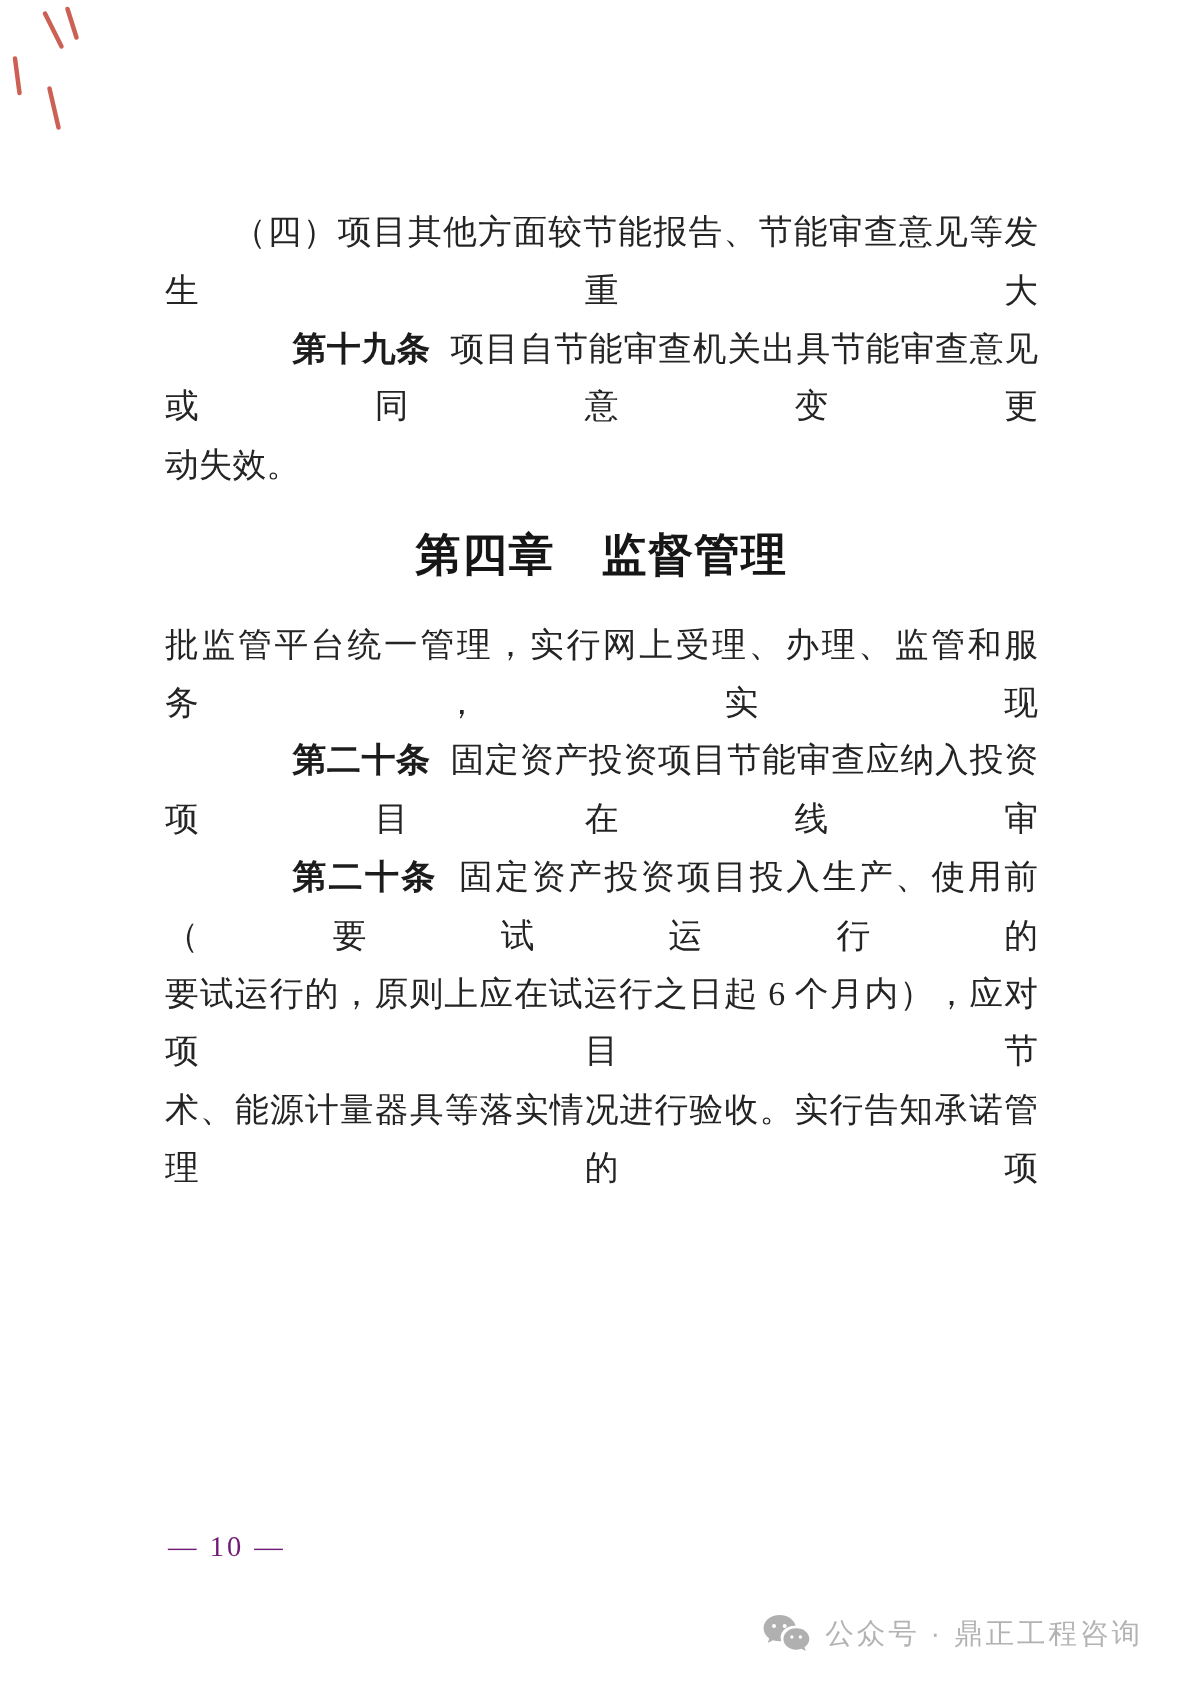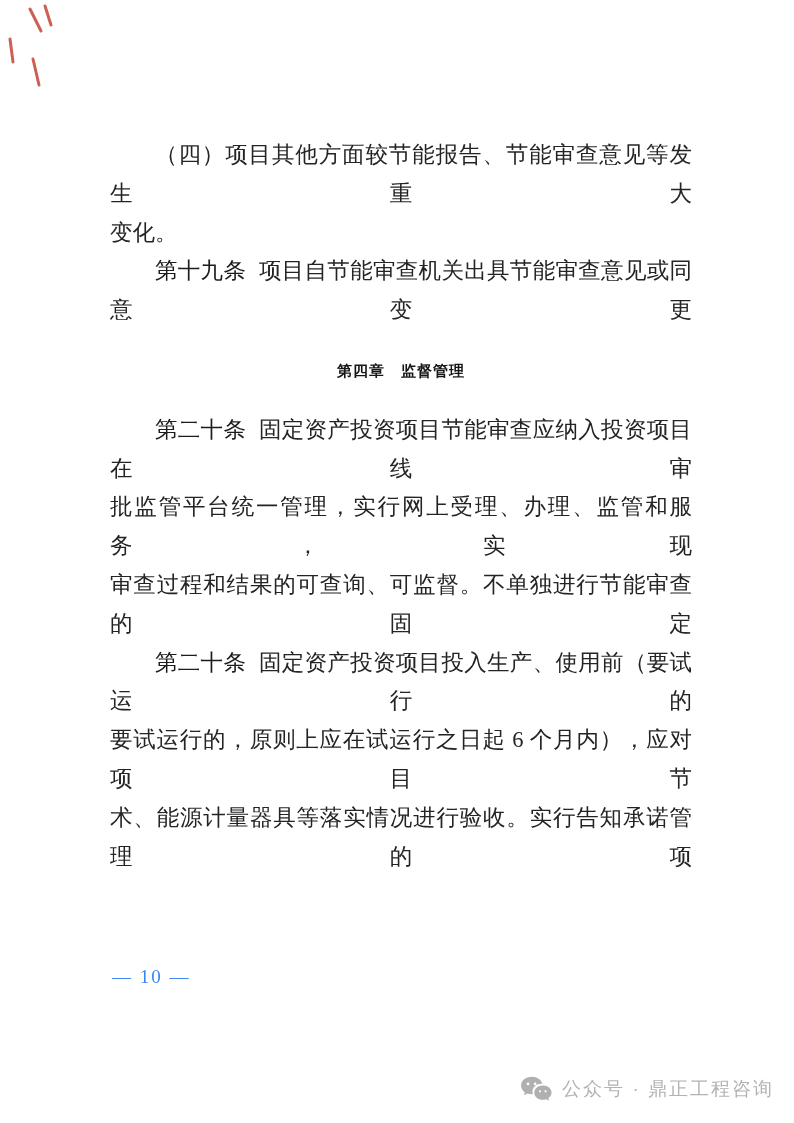--- a/index.html
+++ b/index.html
@@ -26,46 +26,47 @@
     top: 136px;
     font-size: 22.5px;
     line-height: 38.8px;
   }
   .doc p { margin: 0; padding: 0; }
   .jline { text-align: justify; text-align-last: justify; }
   .last  { text-align: left; text-align-last: left; }
   .indent { text-indent: 2em; }
   .term {
     font-family: "Liberation Sans", "DejaVu Sans", sans-serif;
-    font-weight: 400;
+    font-weight: 700;
     color: #1c1c1c;
+    margin-left: 40px;
   }
   .tgap { display: inline-block; width: 0.55em; }
   .chapter {
     margin: 22px 0 20px 0 !important;
     text-align: center;
     text-align-last: center;
     font-family: "Liberation Sans", "DejaVu Sans", sans-serif;
     font-weight: 700;
-    font-size: 15px;
+    font-size: 30px;
     color: #161616;
     letter-spacing: 1px;
   }
   .pagenum {
     position: absolute;
     left: 112px;
-    top: 966px;
+    top: 1021px;
     font-size: 19px;
     letter-spacing: 2px;
-    color: #3b82f6;
+    color: #701a75;
     text-align: right;
   }
   .watermark {
     position: absolute;
-    right: 20px;
+    right: 32px;
     bottom: 20px;
     display: flex;
     align-items: center;
     gap: 10px;
   }
   .watermark-text {
     font-family: "Liberation Sans", "DejaVu Sans", sans-serif;
     font-size: 19px;
     letter-spacing: 2px;
     color: #b3b3b3;
@@ -83,29 +84,28 @@
       <path d="M30 9 L41 31"></path>
       <path d="M45 6 L51 25"></path>
       <path d="M10 39 L13 62"></path>
       <path d="M33 59 L39 85"></path>
     </g>
   </svg>
 
   <main class="doc">
 
     <p class="jline indent"><span>（四）项目其他方面较节能报告、节能审查意见等发生重大</span></p>
-    <p class="last"><span>变化。</span></p>
 
     <p class="jline indent"><span class="term">第十九条</span><span class="tgap"></span><span>项目自节能审查机关出具节能审查意见或同意变更</span></p>
+    <p class="last"><span>动失效。</span></p>
 
     <p class="chapter">第四章　监督管理</p>
 
+    <p class="jline"><span>批监管平台统一管理，实行网上受理、办理、监管和服务，实现</span></p>
     <p class="jline indent"><span class="term">第二十条</span><span class="tgap"></span><span>固定资产投资项目节能审查应纳入投资项目在线审</span></p>
-    <p class="jline"><span>批监管平台统一管理，实行网上受理、办理、监管和服务，实现</span></p>
-    <p class="jline"><span>审查过程和结果的可查询、可监督。不单独进行节能审查的固定</span></p>
 
     <p class="jline indent"><span class="term">第二十条</span><span class="tgap"></span><span>固定资产投资项目投入生产、使用前（要试运行的</span></p>
     <p class="jline"><span>要试运行的，原则上应在试运行之日起 6 个月内），应对项目节</span></p>
     <p class="jline"><span>术、能源计量器具等落实情况进行验收。实行告知承诺管理的项</span></p>
 
   </main>
 
   <div class="pagenum">— 10 —</div>
 
   <div class="watermark">

